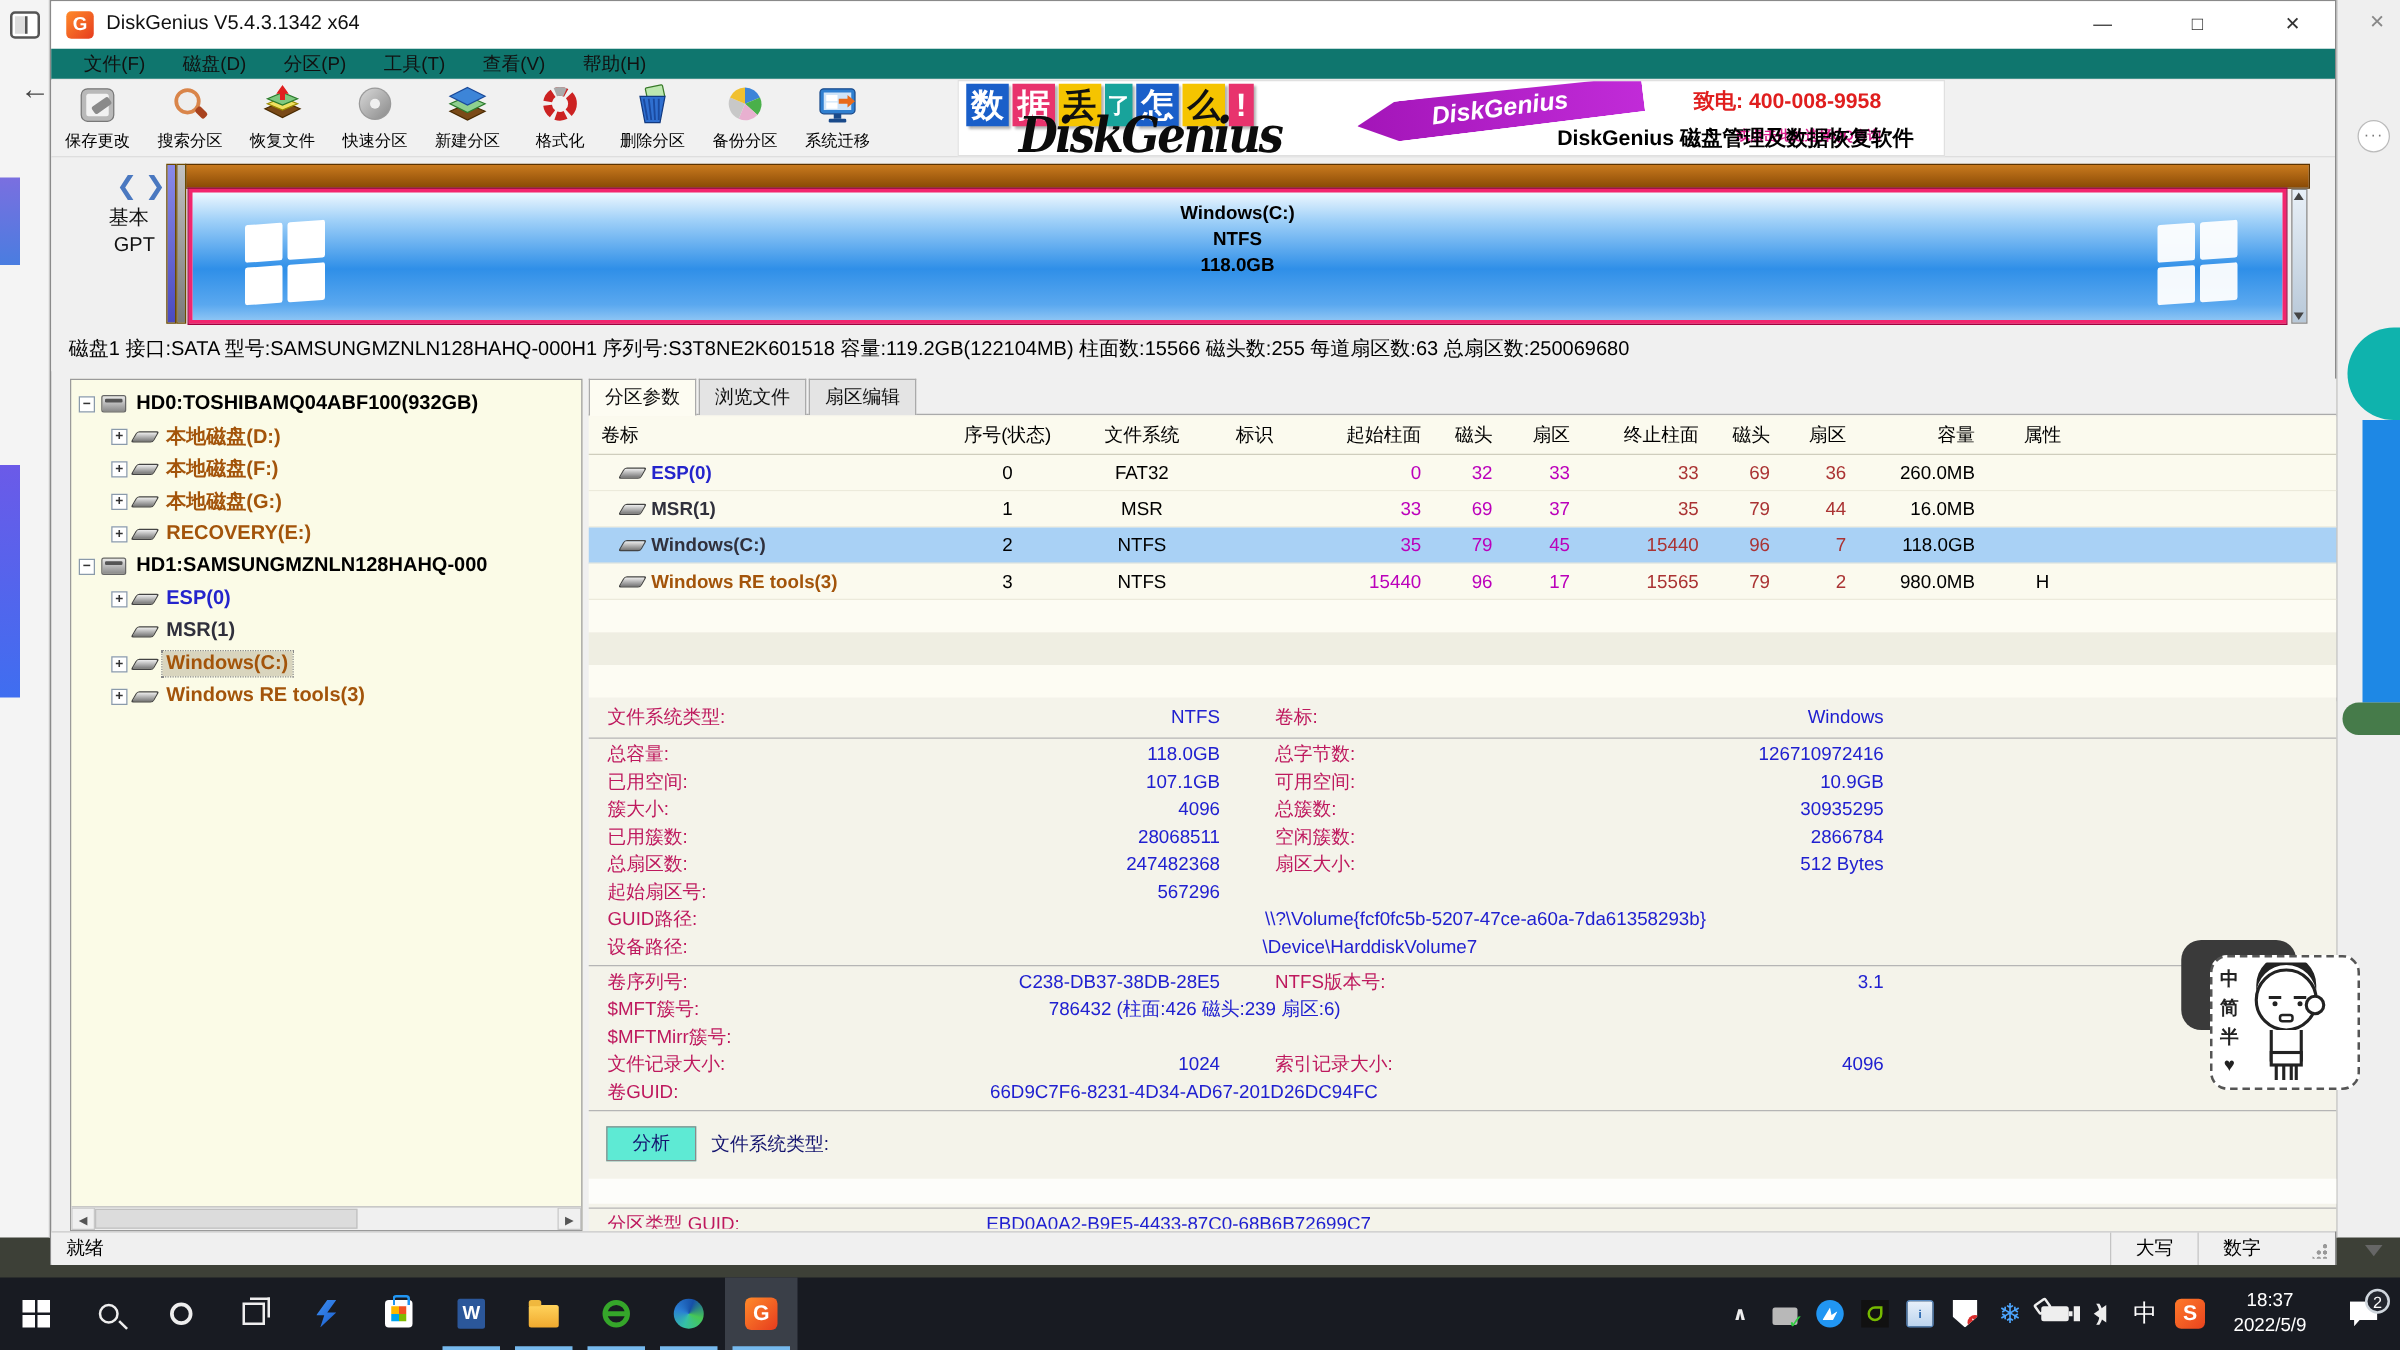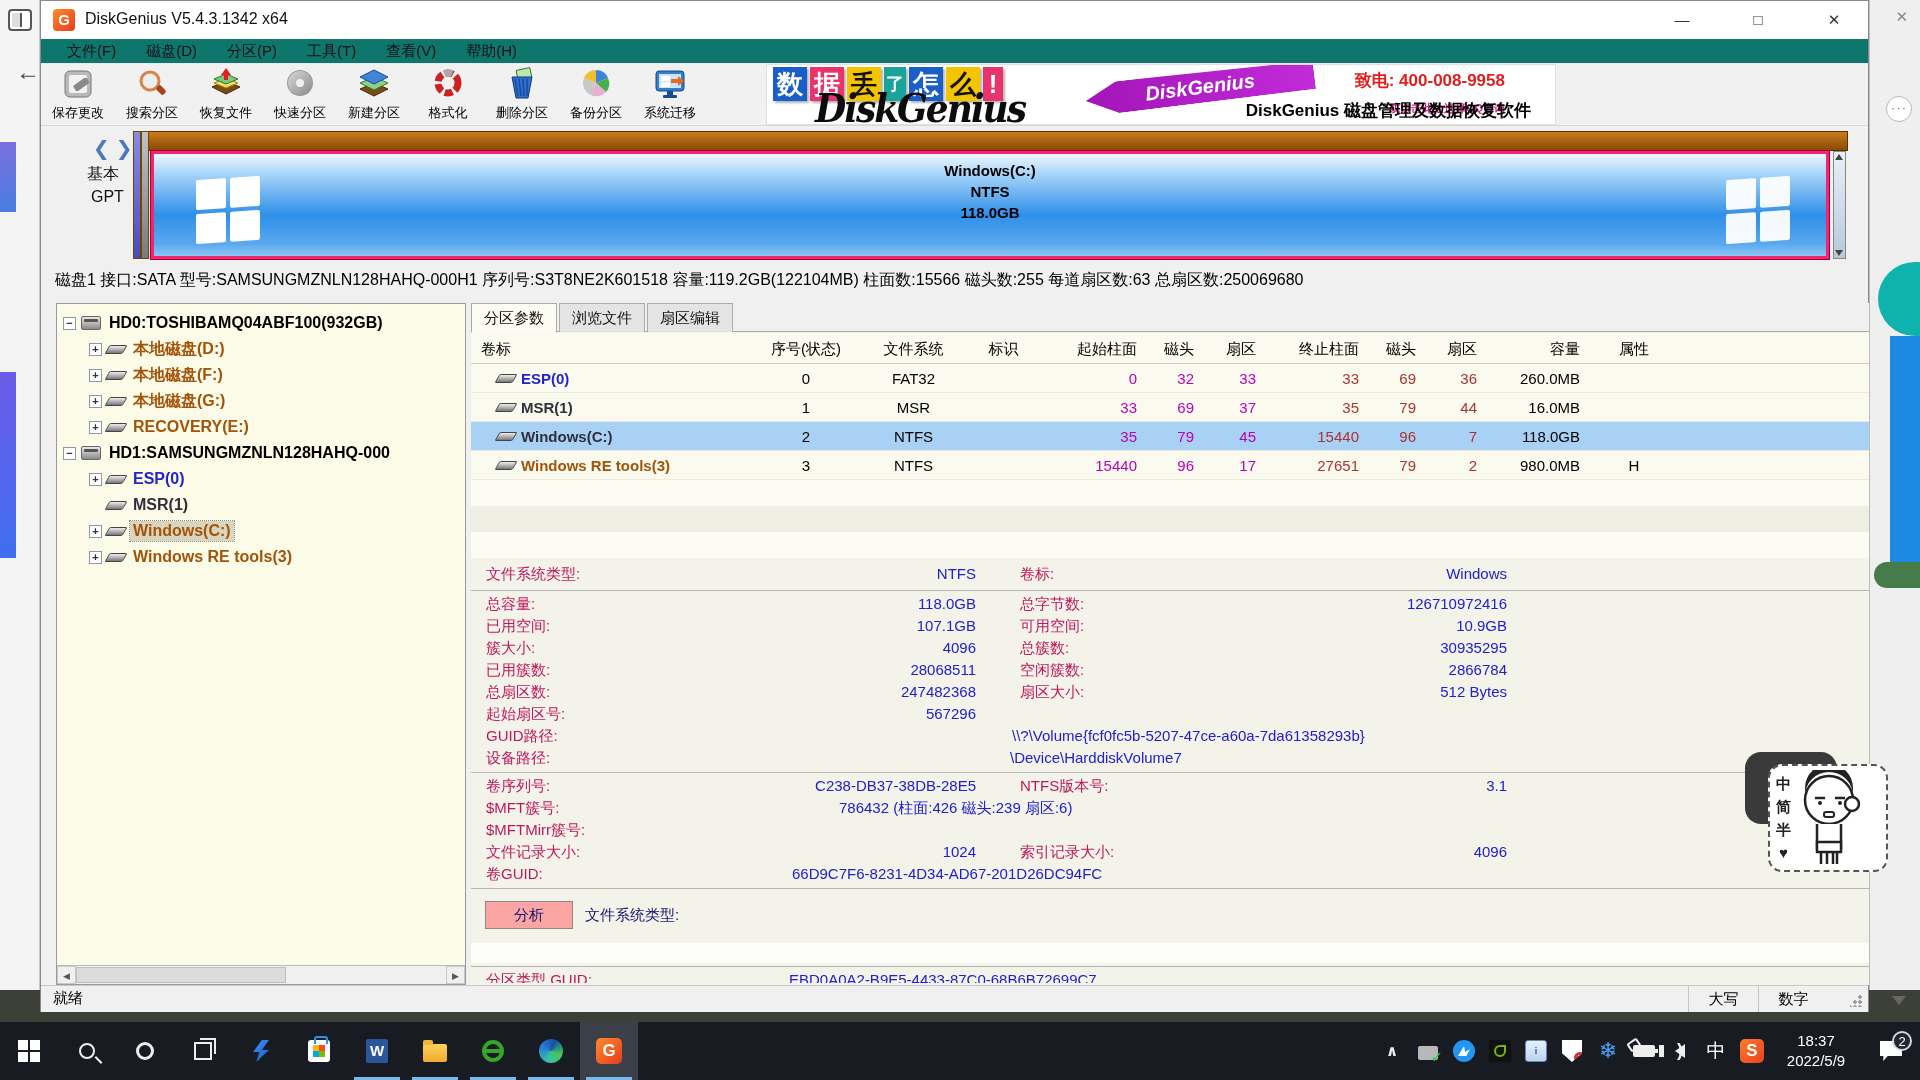--- a/index.html
+++ b/index.html
@@ -103,21 +103,21 @@
   
   #details{position:absolute;left:0;top:258px;width:100%;bottom:0;background:#f4f3ea;font-size:15px}
   .drow{display:grid;grid-template-columns:200px 305px 29px 200px 302px 1fr;height:22px;line-height:22px}
   .drow.h26{height:26px;line-height:26px}
   .drow .dl{color:#be185d;padding-left:15px;white-space:nowrap}
   .drow .dv{color:#2020d0;text-align:right;white-space:nowrap}
   .drow.wide{grid-template-columns:200px 836px 1fr}
   .drow.wide .dv{text-align:left}
   .dsep{height:1px;background:#b5b5b5;margin:3px 0 2px 0}
   #analyze-row{display:flex;align-items:center;gap:12px;margin:12px 0 0 14px}
-  #analyze-btn{width:88px;height:28px;background:#fca5a5;border:1px solid #8a8a8a;font-size:15px;color:#14146e;text-align:center;line-height:26px}
+  #analyze-btn{width:72px;height:28px;background:#5eead4;border:1px solid #8a8a8a;font-size:15px;color:#14146e;text-align:center;line-height:26px}
   #analyze-label{color:#14146e}
   #white-gap{height:20px;background:#fdfdfa;margin-top:14px}
   #clipped-row{height:14px;overflow:hidden}
   
   #statusbar{left:0;top:984px;width:100%;height:27px;background:#f0f0f0;border-top:1px solid #c8c8c8;font-size:15px}
   #status-left{position:absolute;left:12px;top:3px;color:#000}
   .statcell{position:absolute;top:0;height:26px;line-height:25px;text-align:center;border-left:1px solid #c4c4c4;color:#000}
   #stat-caps{right:110px;width:70px}
   #stat-num{right:40px;width:70px}
   #grip{position:absolute;right:6px;bottom:5px;width:12px;height:12px;background:
@@ -510,21 +510,21 @@
         <div class="c volcell">
             <span class="particon"></span>
             <span class="c-brown">Windows RE tools(3)</span>
           </div>
         <div class="c ctr">3</div>
         <div class="c ctr">NTFS</div>
         <div class="c ctr"></div>
         <div class="c r num-s">15440</div>
         <div class="c r num-s">96</div>
         <div class="c r num-s">17</div>
-        <div class="c r num-e">27651</div>
+        <div class="c r num-e">15565</div>
         <div class="c r num-e">79</div>
         <div class="c r num-e">2</div>
         <div class="c r">980.0MB</div>
         <div class="c ctr">H</div>
         <div class="c"></div>
       </div>
       <div class="stripe"></div>
       <div class="stripe alt"></div>
       <div class="stripe"></div>
     </div>

